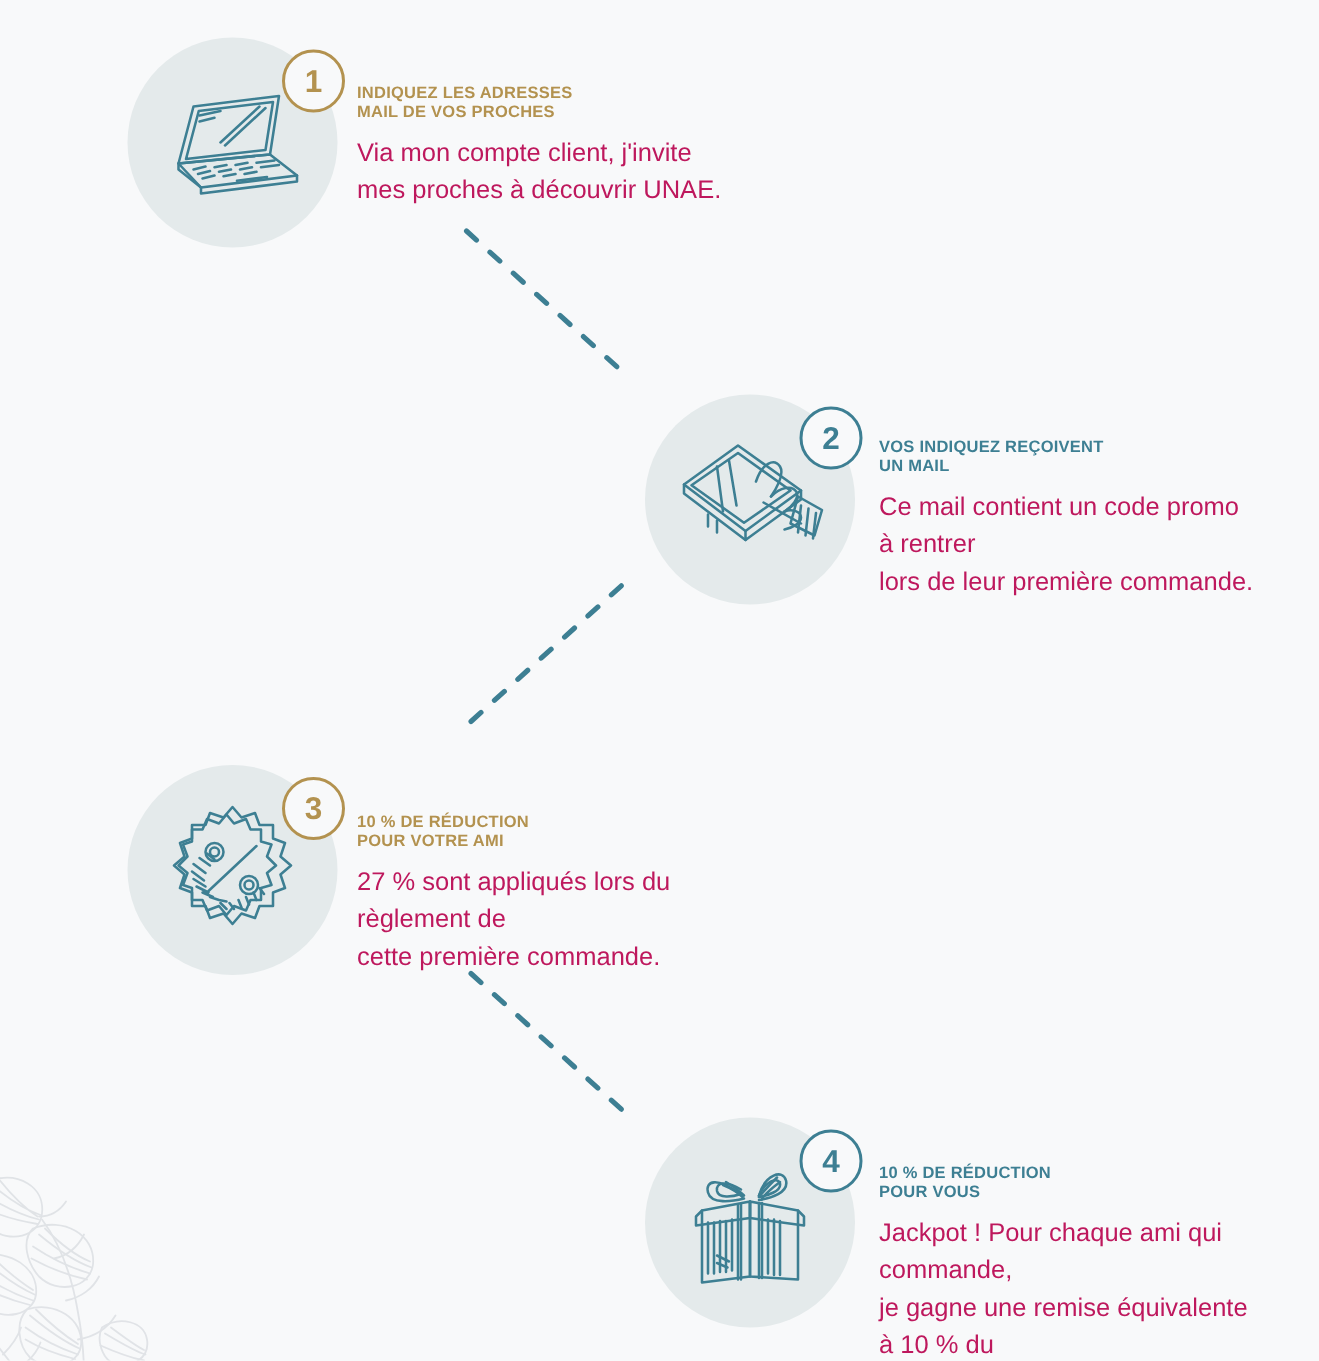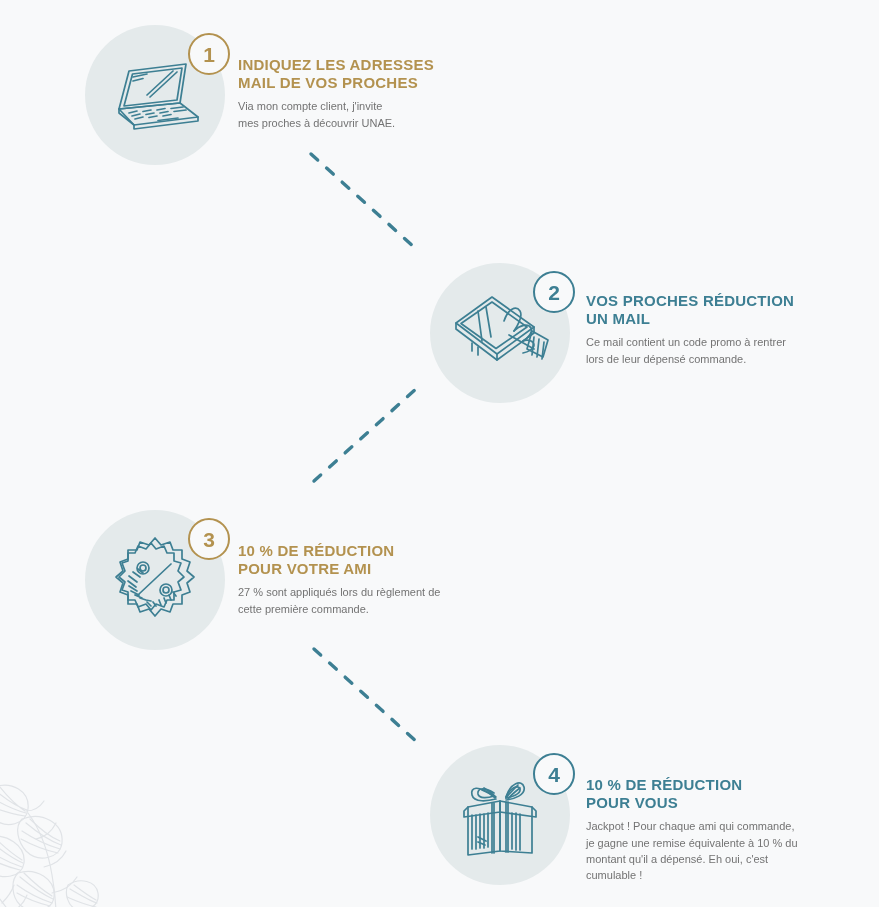--- a/index.html
+++ b/index.html
@@ -69,33 +69,33 @@
     color: #b3924f;
   }
   .badge.teal {
     border: 2px solid #3d7f93;
     color: #3d7f93;
   }
   .step-text {
     position: absolute;
   }
   .step-title {
-    font-size: 15px;
+    font-size: 11px;
     font-weight: 700;
     letter-spacing: 0.015em;
     line-height: 1.18;
     margin: 0 0 7px 0;
     white-space: pre-line;
   }
   .step-title.gold { color: #b3924f; }
   .step-title.teal { color: #3d7f93; }
   .step-desc {
-    font-size: 11px;
+    font-size: 17px;
     line-height: 1.48;
-    color: #737373;
+    color: #be185d;
     margin: 0;
     white-space: pre-line;
   }
 
   
   .connector {
     position: absolute;
     pointer-events: none;
   }
 
@@ -179,24 +179,24 @@
           <path d="M61 50 L86 64"></path>
           <path d="M84 46 L100 55 L95 72 L79 64 Z"></path>
           <path d="M86 52 L84 70 M91 54 L89 72 M96 57 L94 74"></path>
         </g>
       </svg>
     </div>
     <div class="badge teal">
       <span>2</span>
     </div>
     <div class="step-text">
-      <p class="step-title teal">VOS PROCHES RÉDUCTION
+      <p class="step-title teal">VOS INDIQUEZ REÇOIVENT
 UN MAIL</p>
       <p class="step-desc">Ce mail contient un code promo à rentrer
-lors de leur dépensé commande.</p>
+lors de leur première commande.</p>
     </div>
   </div>
 
   <svg class="connector" id="connector-2" width="115" height="105" viewBox="0 0 115 105">
     <line x1="6" y1="99" x2="109" y2="6" stroke="#3d7f93" stroke-width="3.4" stroke-linecap="round" stroke-dasharray="9 12"></line>
   </svg>
 
   <div class="step" id="step-3">
     <div class="step-circle">
       <svg class="step-icon" viewBox="0 0 104 96">

